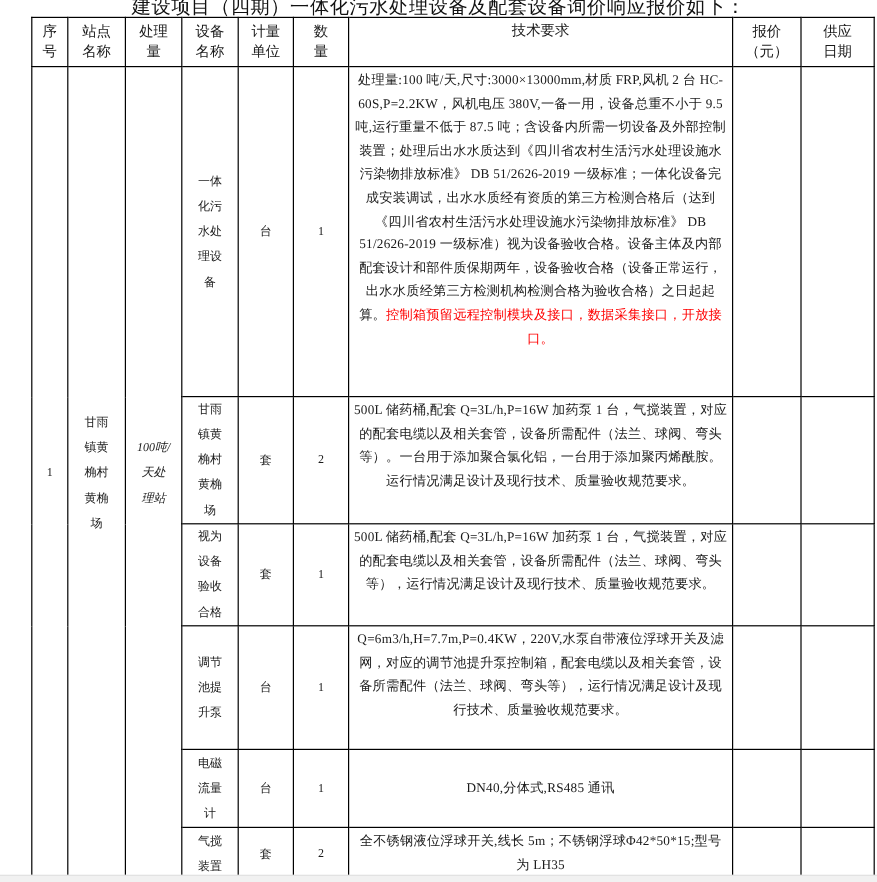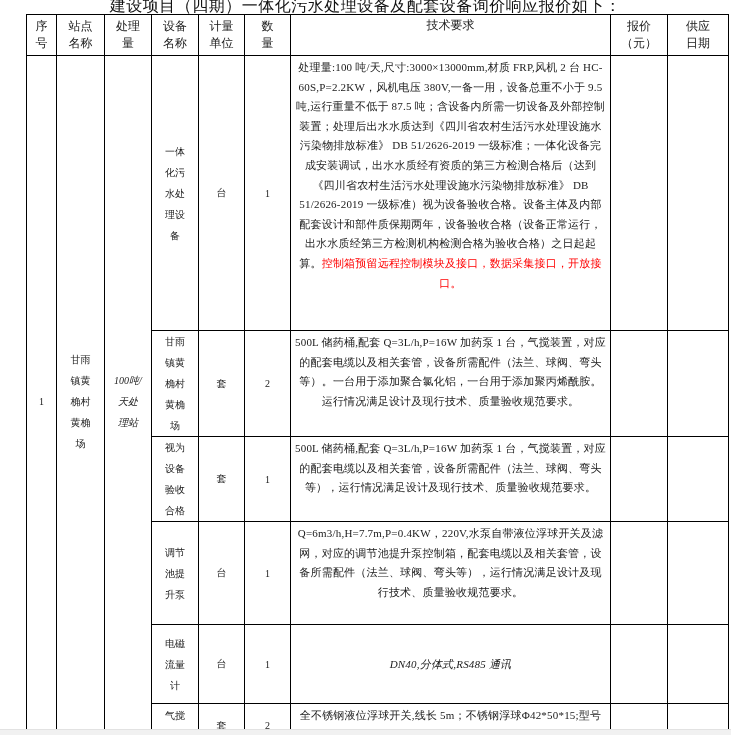--- a/index.html
+++ b/index.html
@@ -59,21 +59,21 @@
     font-style: italic;
   }
   .tech {
     text-align: center;
     vertical-align: top !important;
     padding: 2px 4px 0 4px !important;
     font-size: 11px !important;
     line-height: 19.6px;
     letter-spacing: 0.2px;
   }
-  .tech.vmid { vertical-align: middle !important; font-style: italic; }
+  .tech.vmid { vertical-align: middle !important; }
   .red { color: #ff0000; }
   .bottom-bar {
     position: absolute;
     top: 729px; left: 0;
     width: 731px; height: 6px;
     background: #f1f1f1;
     border-top: 1px solid #e2e2e2;
   }
 </style>
 </head>
@@ -143,21 +143,21 @@
       <td></td>
     </tr>
     <tr style="height:103px">
       <td class="cell-wrap">调节池提升泵</td>
       <td>台</td>
       <td>1</td>
       <td class="tech">Q=6m3/h,H=7.7m,P=0.4KW，220V,水泵自带液位浮球开关及滤网，对应的调节池提升泵控制箱，配套电缆以及相关套管，设备所需配件（法兰、球阀、弯头等），运行情况满足设计及现行技术、质量验收规范要求。</td>
       <td></td>
       <td></td>
     </tr>
-    <tr style="height:79px">
+    <tr style="height:65px">
       <td class="cell-wrap">电磁流量计</td>
       <td>台</td>
       <td>1</td>
       <td class="tech vmid">DN40,分体式,RS485 通讯</td>
       <td></td>
       <td></td>
     </tr>
     <tr style="height:44px">
       <td class="cell-wrap">气搅装置</td>
       <td>套</td>

